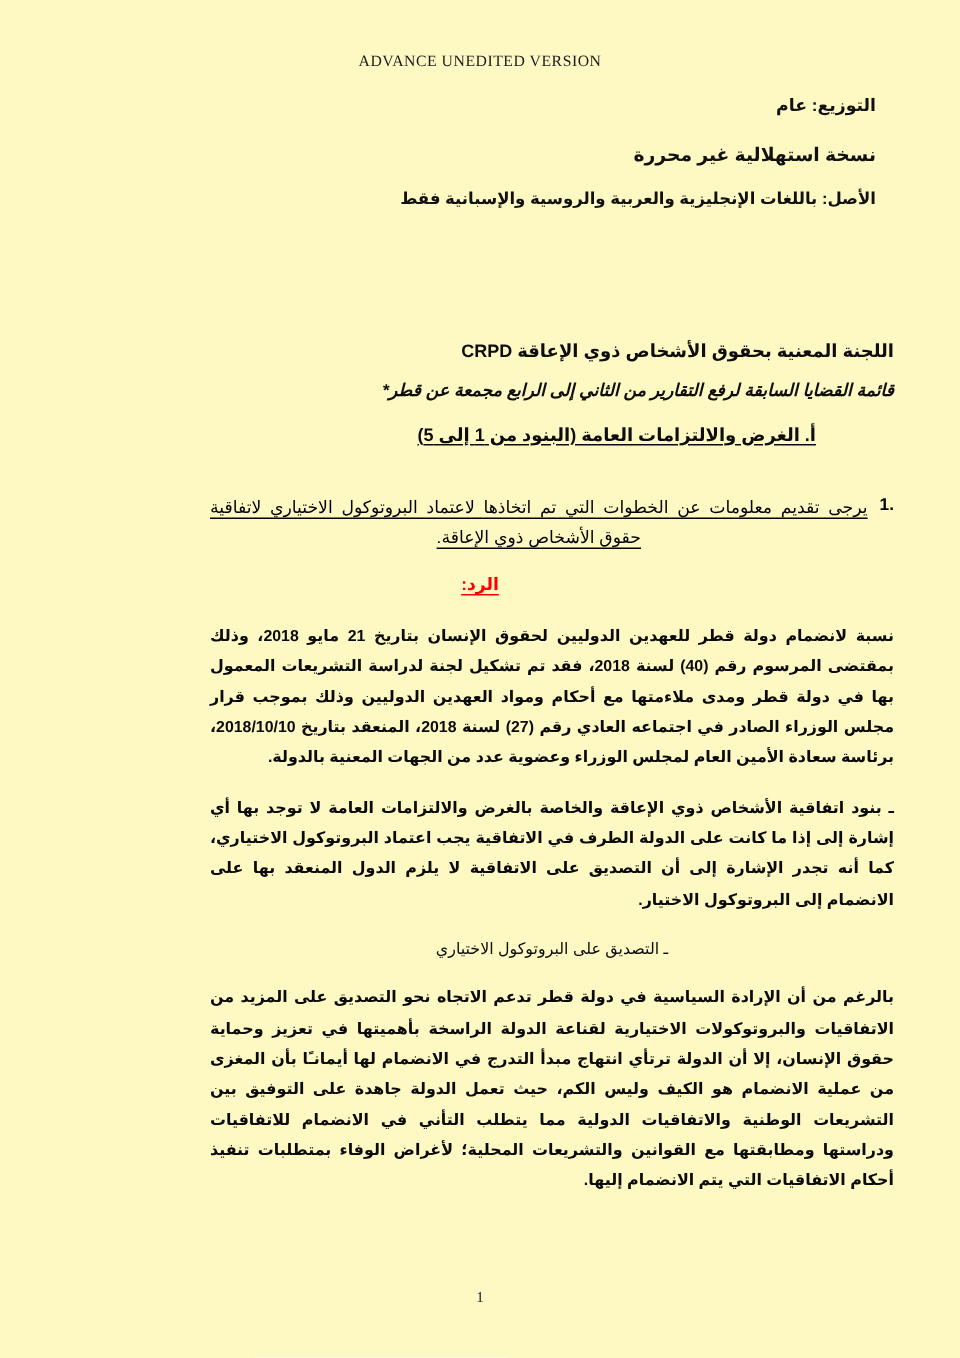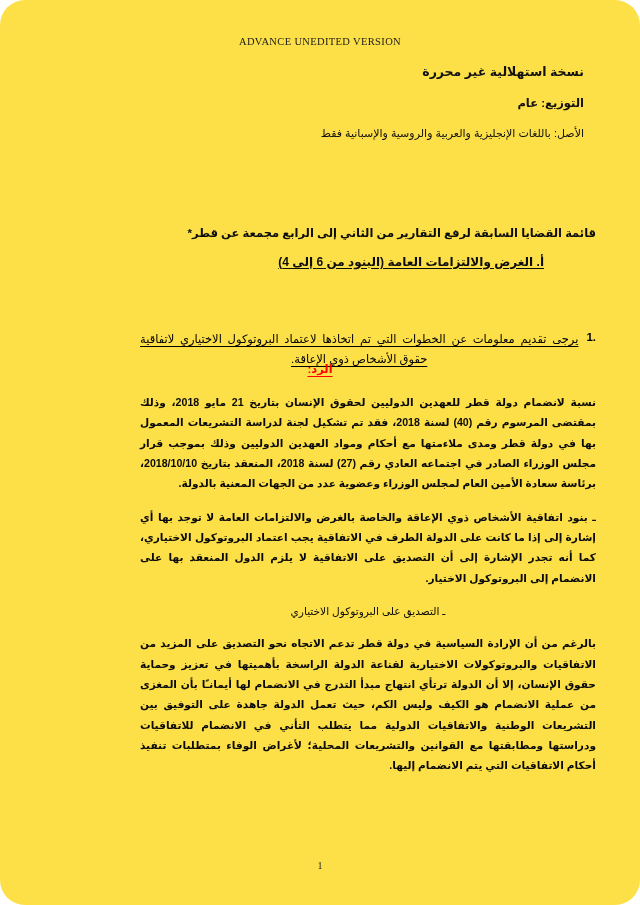--- a/index.html
+++ b/index.html
@@ -13,22 +13,21 @@
     height: 905px;
     position: relative;
     overflow: hidden;
     font-family: "Liberation Serif", "DejaVu Serif", serif;
     color: #000000;
   }
 
   .page {
     position: absolute;
     inset: 0;
-    background: #fde047;
-    border-radius: 25px;
+    background: #fef9c3;
   }
 
   
   .advance-header {
     position: absolute;
     top: 36px;
     left: 0;
     right: 0;
     text-align: center;
     direction: ltr;
@@ -58,21 +57,21 @@
   .masthead .line.sub {
     font-size: 11.5px;
     font-weight: bold;
   }
   .masthead .line.date {
     font-size: 11.5px;
     font-weight: bold;
   }
   .masthead .line.langs {
     font-size: 11px;
-    font-weight: normal;
+    font-weight: bold;
     margin-bottom: 0;
   }
 
   
   .titleblock {
     position: absolute;
     top: 228px;
     right: 44px;
     left: 120px;
     text-align: right;
@@ -86,20 +85,21 @@
     margin-bottom: 16px;
     color: #0d0d0d;
   }
   .titleblock .listline {
     font-family: "Liberation Sans", "DejaVu Sans", sans-serif;
     font-weight: bold;
     font-size: 11.5px;
     line-height: 1.0;
     margin-bottom: 16px;
     color: #0d0d0d;
+    font-style: italic;
   }
   .titleblock .section-heading {
     font-family: "Liberation Sans", "DejaVu Sans", sans-serif;
     font-weight: bold;
     font-size: 12px;
     text-decoration: underline;
     text-underline-offset: 2px;
     line-height: 1.0;
     color: #0d0d0d;
     padding-right: 52px;
@@ -133,36 +133,36 @@
     text-align: justify;
     text-align-last: center;
     text-decoration: underline;
     text-underline-offset: 2.5px;
     flex: 1 1 auto;
   }
 
   
   .reply-label {
     position: absolute;
-    top: 362px;
+    top: 382px;
     right: 0;
     left: 0;
     text-align: center;
     direction: rtl;
     font-family: "Liberation Sans", "DejaVu Sans", sans-serif;
     font-weight: bold;
     font-size: 11.5px;
     text-decoration: underline;
     text-underline-offset: 2.5px;
   }
 
   
   .body-area {
     position: absolute;
-    top: 392px;
+    top: 414px;
     right: 44px;
     left: 140px;
     direction: rtl;
     text-align: justify;
   }
   .para {
     font-family: "Liberation Sans", "DejaVu Sans", sans-serif;
     font-weight: bold;
     font-size: 10.6px;
     line-height: 1.92;
@@ -194,28 +194,29 @@
   }
 </style>
 </head>
 <body>
 
 <div class="page">
 
   <div class="advance-header">ADVANCE UNEDITED VERSION</div>
 
   <div class="masthead">
+    <div class="line sub">التوزيع: عام</div>
     <div class="line">نسخة استهلالية غير محررة</div>
-    <div class="line sub">التوزيع: عام</div>
     <div class="line langs">الأصل: باللغات الإنجليزية والعربية والروسية والإسبانية فقط</div>
   </div>
 
   <div class="titleblock">
+    <div class="committee">اللجنة المعنية بحقوق الأشخاص ذوي الإعاقة CRPD</div>
     <div class="listline">قائمة القضايا السابقة لرفع التقارير من الثاني إلى الرابع مجمعة عن قطر*</div>
-    <div class="section-heading">أ. الغرض والالتزامات العامة (البنود من 6 إلى 4)</div>
+    <div class="section-heading">أ. الغرض والالتزامات العامة (البنود من 1 إلى 5)</div>
   </div>
 
   <div class="question">
     <span class="qnum">1.</span>
     <span class="qtext">يرجى تقديم معلومات عن الخطوات التي تم اتخاذها لاعتماد البروتوكول الاختياري لاتفاقية حقوق الأشخاص ذوي الإعاقة.</span>
   </div>
 
   <div class="reply-label" style="color: rgb(255, 0, 0);">الرد:</div>
 
   <div class="body-area">

